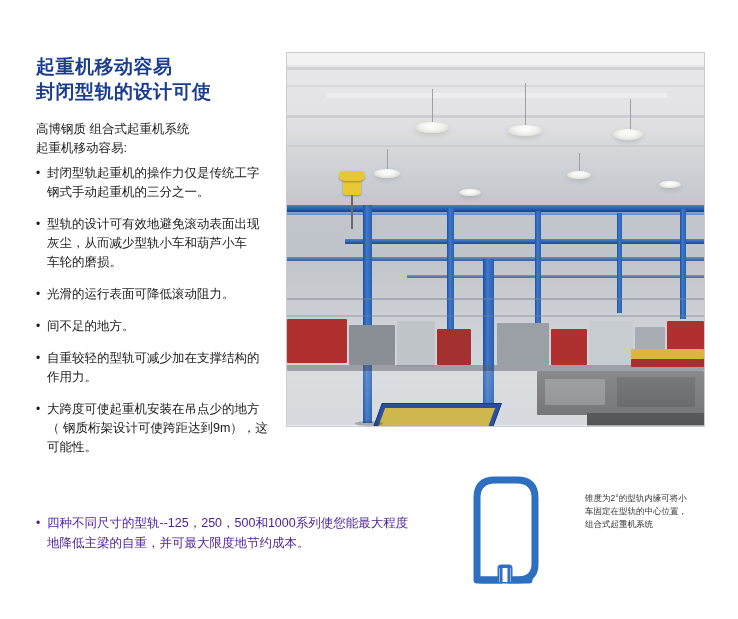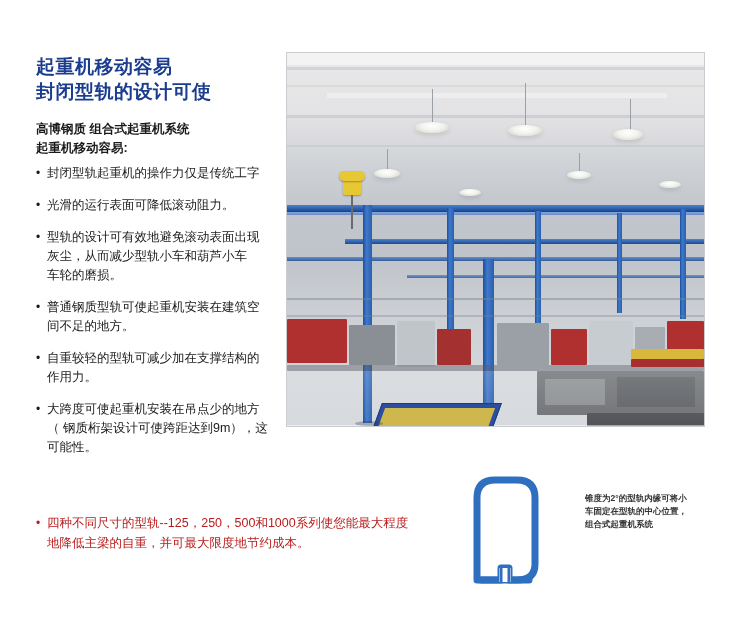--- a/index.html
+++ b/index.html
@@ -36,21 +36,20 @@
     letter-spacing: 0.5px;
     margin: 0 0 14px 0;
   }
   .headline .ln { display: block; white-space: nowrap; }
 
   .intro {
     color: #1a1a1a;
     font-size: 12.5px;
     line-height: 19px;
     margin: 16px 0 6px 0;
-    font-weight: bold;
   }
   .intro .ln { display: block; }
 
   .bullets {
     list-style: none;
     margin: 0;
     padding: 0;
   }
   .bullets li {
     position: relative;
@@ -70,21 +69,21 @@
   }
   .bullets li .ln { display: block; }
 
   
   .wide-bullet {
     position: absolute;
     left: 36px;
     top: 513px;
     width: 420px;
     padding-left: 11px;
-    color: #b91c1c;
+    color: #4c1d95;
     font-size: 12.5px;
     line-height: 20px;
   }
   .wide-bullet::before {
     content: "\2022";
     position: absolute;
     left: 0;
     top: 0;
     font-size: 12px;
   }
@@ -185,21 +184,20 @@
     height: 120px;
   }
   .caption {
     position: absolute;
     left: 585px;
     top: 492px;
     width: 150px;
     color: #333333;
     font-size: 8.5px;
     line-height: 13px;
-    font-weight: bold;
   }
   .caption .ln { display: block; }
 </style>
 </head>
 <body>
 
 <div id="page">
 
   <div class="left-col">
 
@@ -209,31 +207,31 @@
     </h1>
 
     <p class="intro">
       <span class="ln">高博钢质 组合式起重机系统</span>
       <span class="ln">起重机移动容易:</span>
     </p>
 
     <ul class="bullets">
       <li>
         <span class="ln">封闭型轨起重机的操作力仅是传统工字</span>
-      </li>
-      <li>
-        <span class="ln">光滑的运行表面可降低滚动阻力。</span>
+        <span class="ln">钢式手动起重机的三分之一。</span>
       </li>
       <li>
         <span class="ln">型轨的设计可有效地避免滚动表面出现</span>
         <span class="ln">灰尘，从而减少型轨小车和葫芦小车</span>
         <span class="ln">车轮的磨损。</span>
       </li>
       <li>
-        <span class="ln">普通钢质型轨可使起重机安装在建筑空</span>
+        <span class="ln">光滑的运行表面可降低滚动阻力。</span>
+      </li>
+      <li>
         <span class="ln">间不足的地方。</span>
       </li>
       <li>
         <span class="ln">自重较轻的型轨可减少加在支撑结构的</span>
         <span class="ln">作用力。</span>
       </li>
       <li>
         <span class="ln">大跨度可使起重机安装在吊点少的地方</span>
         <span class="ln">（ 钢质桁架设计可使跨距达到9m），这</span>
         <span class="ln">可能性。</span>

